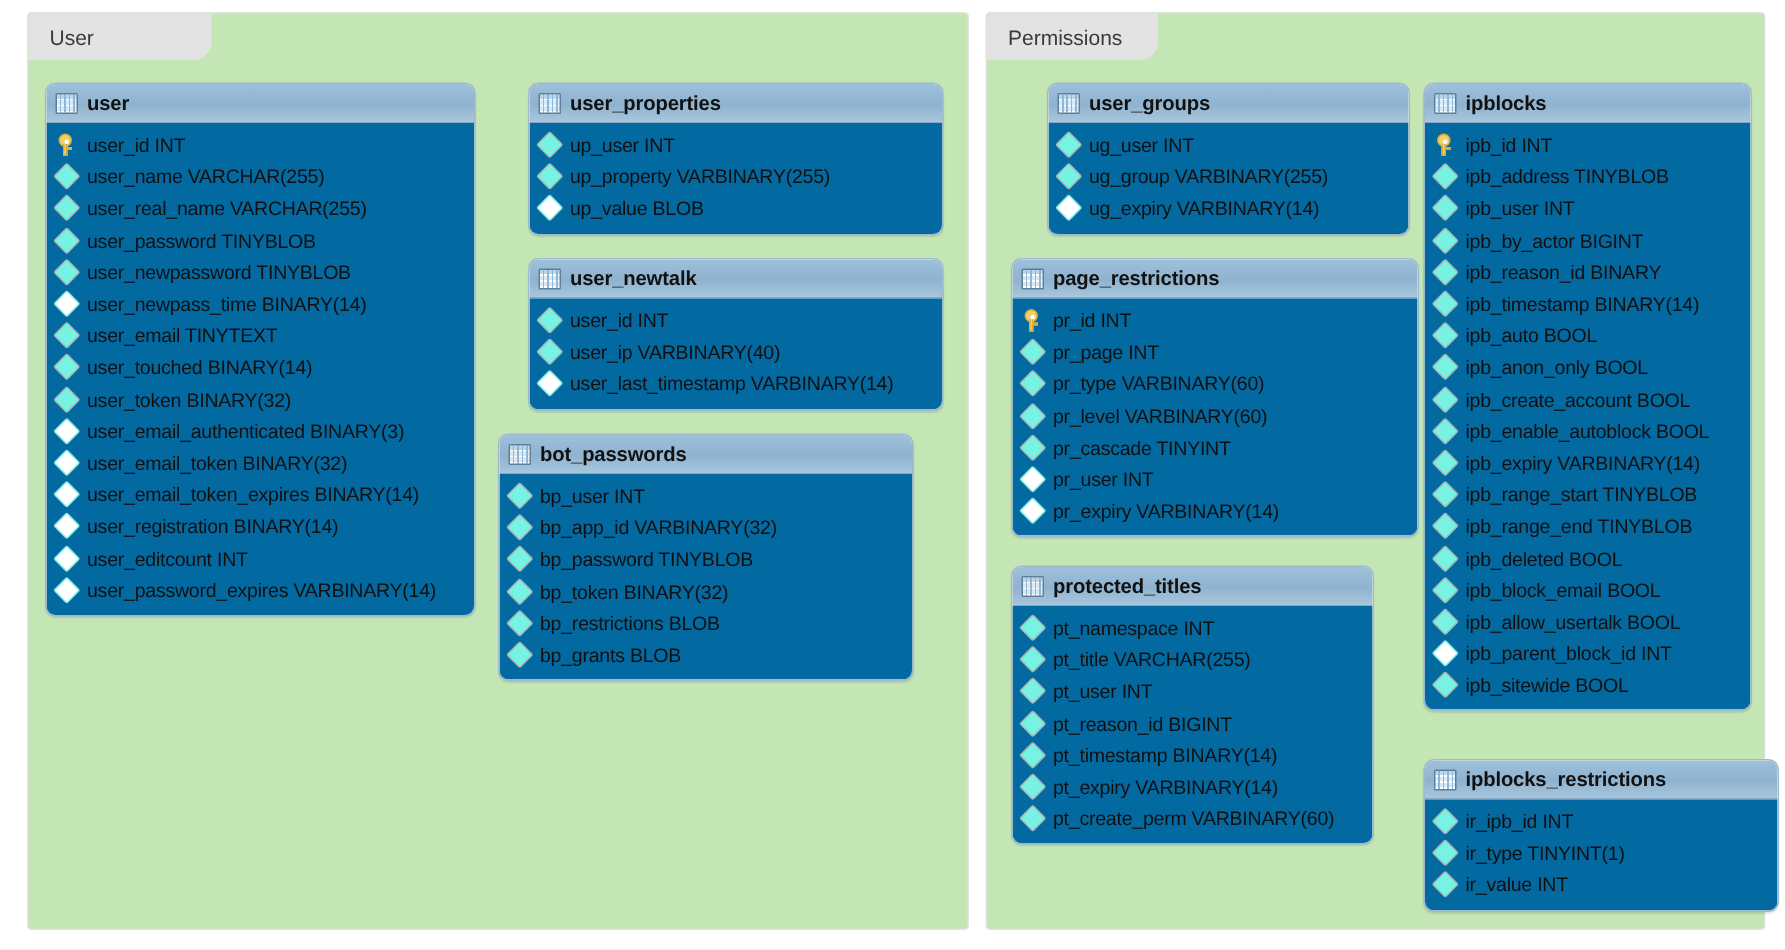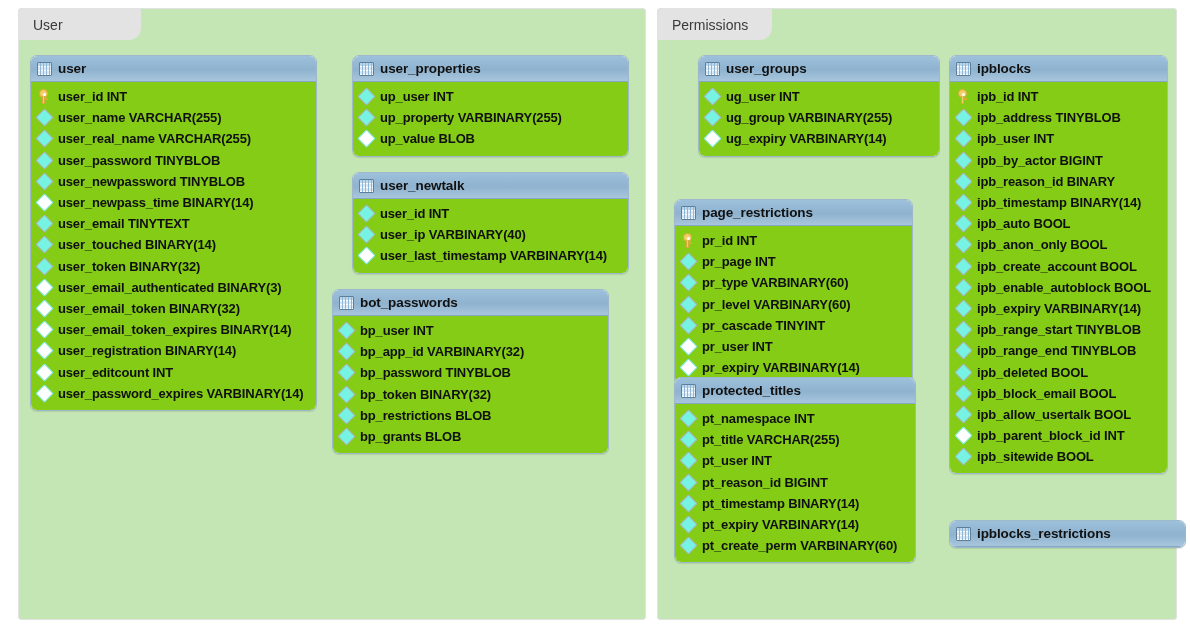--- a/index.html
+++ b/index.html
@@ -59,22 +59,21 @@
   }
   .table-title {
     font-size: 13.5px;
     font-weight: bold;
     color: #111111;
     letter-spacing: -0.1px;
     white-space: nowrap;
   }
   .table-body {
     padding: 4px 0 6px 0;
-    background: #84cc16;
-    font-weight: bold;
+    background: #0369a1;
   }
   .col-row {
     display: flex;
     align-items: center;
     gap: 7px;
     padding: 0 6px 0 7px;
     height: 21.2px;
   }
   .col-label {
     font-size: 13px;
@@ -314,21 +313,21 @@
         <div class="col-row">
           <span class="icon-diamond filled"></span>
           <span class="col-label">ug_group VARBINARY(255)</span>
         </div>
         <div class="col-row">
           <span class="icon-diamond hollow"></span>
           <span class="col-label">ug_expiry VARBINARY(14)</span>
         </div>
       </div>
     </div>
-    <div class="table-box" style="left: 674px; top: 172px; width: 239px; margin-top: 27px;">
+    <div class="table-box" style="left: 674px; top: 172px; width: 272px;">
       <div class="table-header">
         <span class="icon-grid"></span>
         <span class="table-title">page_restrictions</span>
       </div>
       <div class="table-body">
         <div class="col-row">
           <span class="icon-key">
             <span class="kring"></span>
             <span class="kstem"></span>
             <span class="ktooth"></span>
@@ -474,19 +473,33 @@
         <div class="col-row">
           <span class="icon-diamond hollow"></span>
           <span class="col-label">ipb_parent_block_id INT</span>
         </div>
         <div class="col-row">
           <span class="icon-diamond filled"></span>
           <span class="col-label">ipb_sitewide BOOL</span>
         </div>
       </div>
     </div>
-    <div class="table-box" style="left: 949px; top: 520px; width: 237px;">
+    <div class="table-box" style="left: 949px; top: 506px; width: 237px;">
       <div class="table-header">
         <span class="icon-grid"></span>
         <span class="table-title">ipblocks_restrictions</span>
+      </div>
+      <div class="table-body">
+        <div class="col-row">
+          <span class="icon-diamond filled"></span>
+          <span class="col-label">ir_ipb_id INT</span>
+        </div>
+        <div class="col-row">
+          <span class="icon-diamond filled"></span>
+          <span class="col-label">ir_type TINYINT(1)</span>
+        </div>
+        <div class="col-row">
+          <span class="icon-diamond filled"></span>
+          <span class="col-label">ir_value INT</span>
+        </div>
       </div>
     </div>
   </div>
 
 </body></html>

